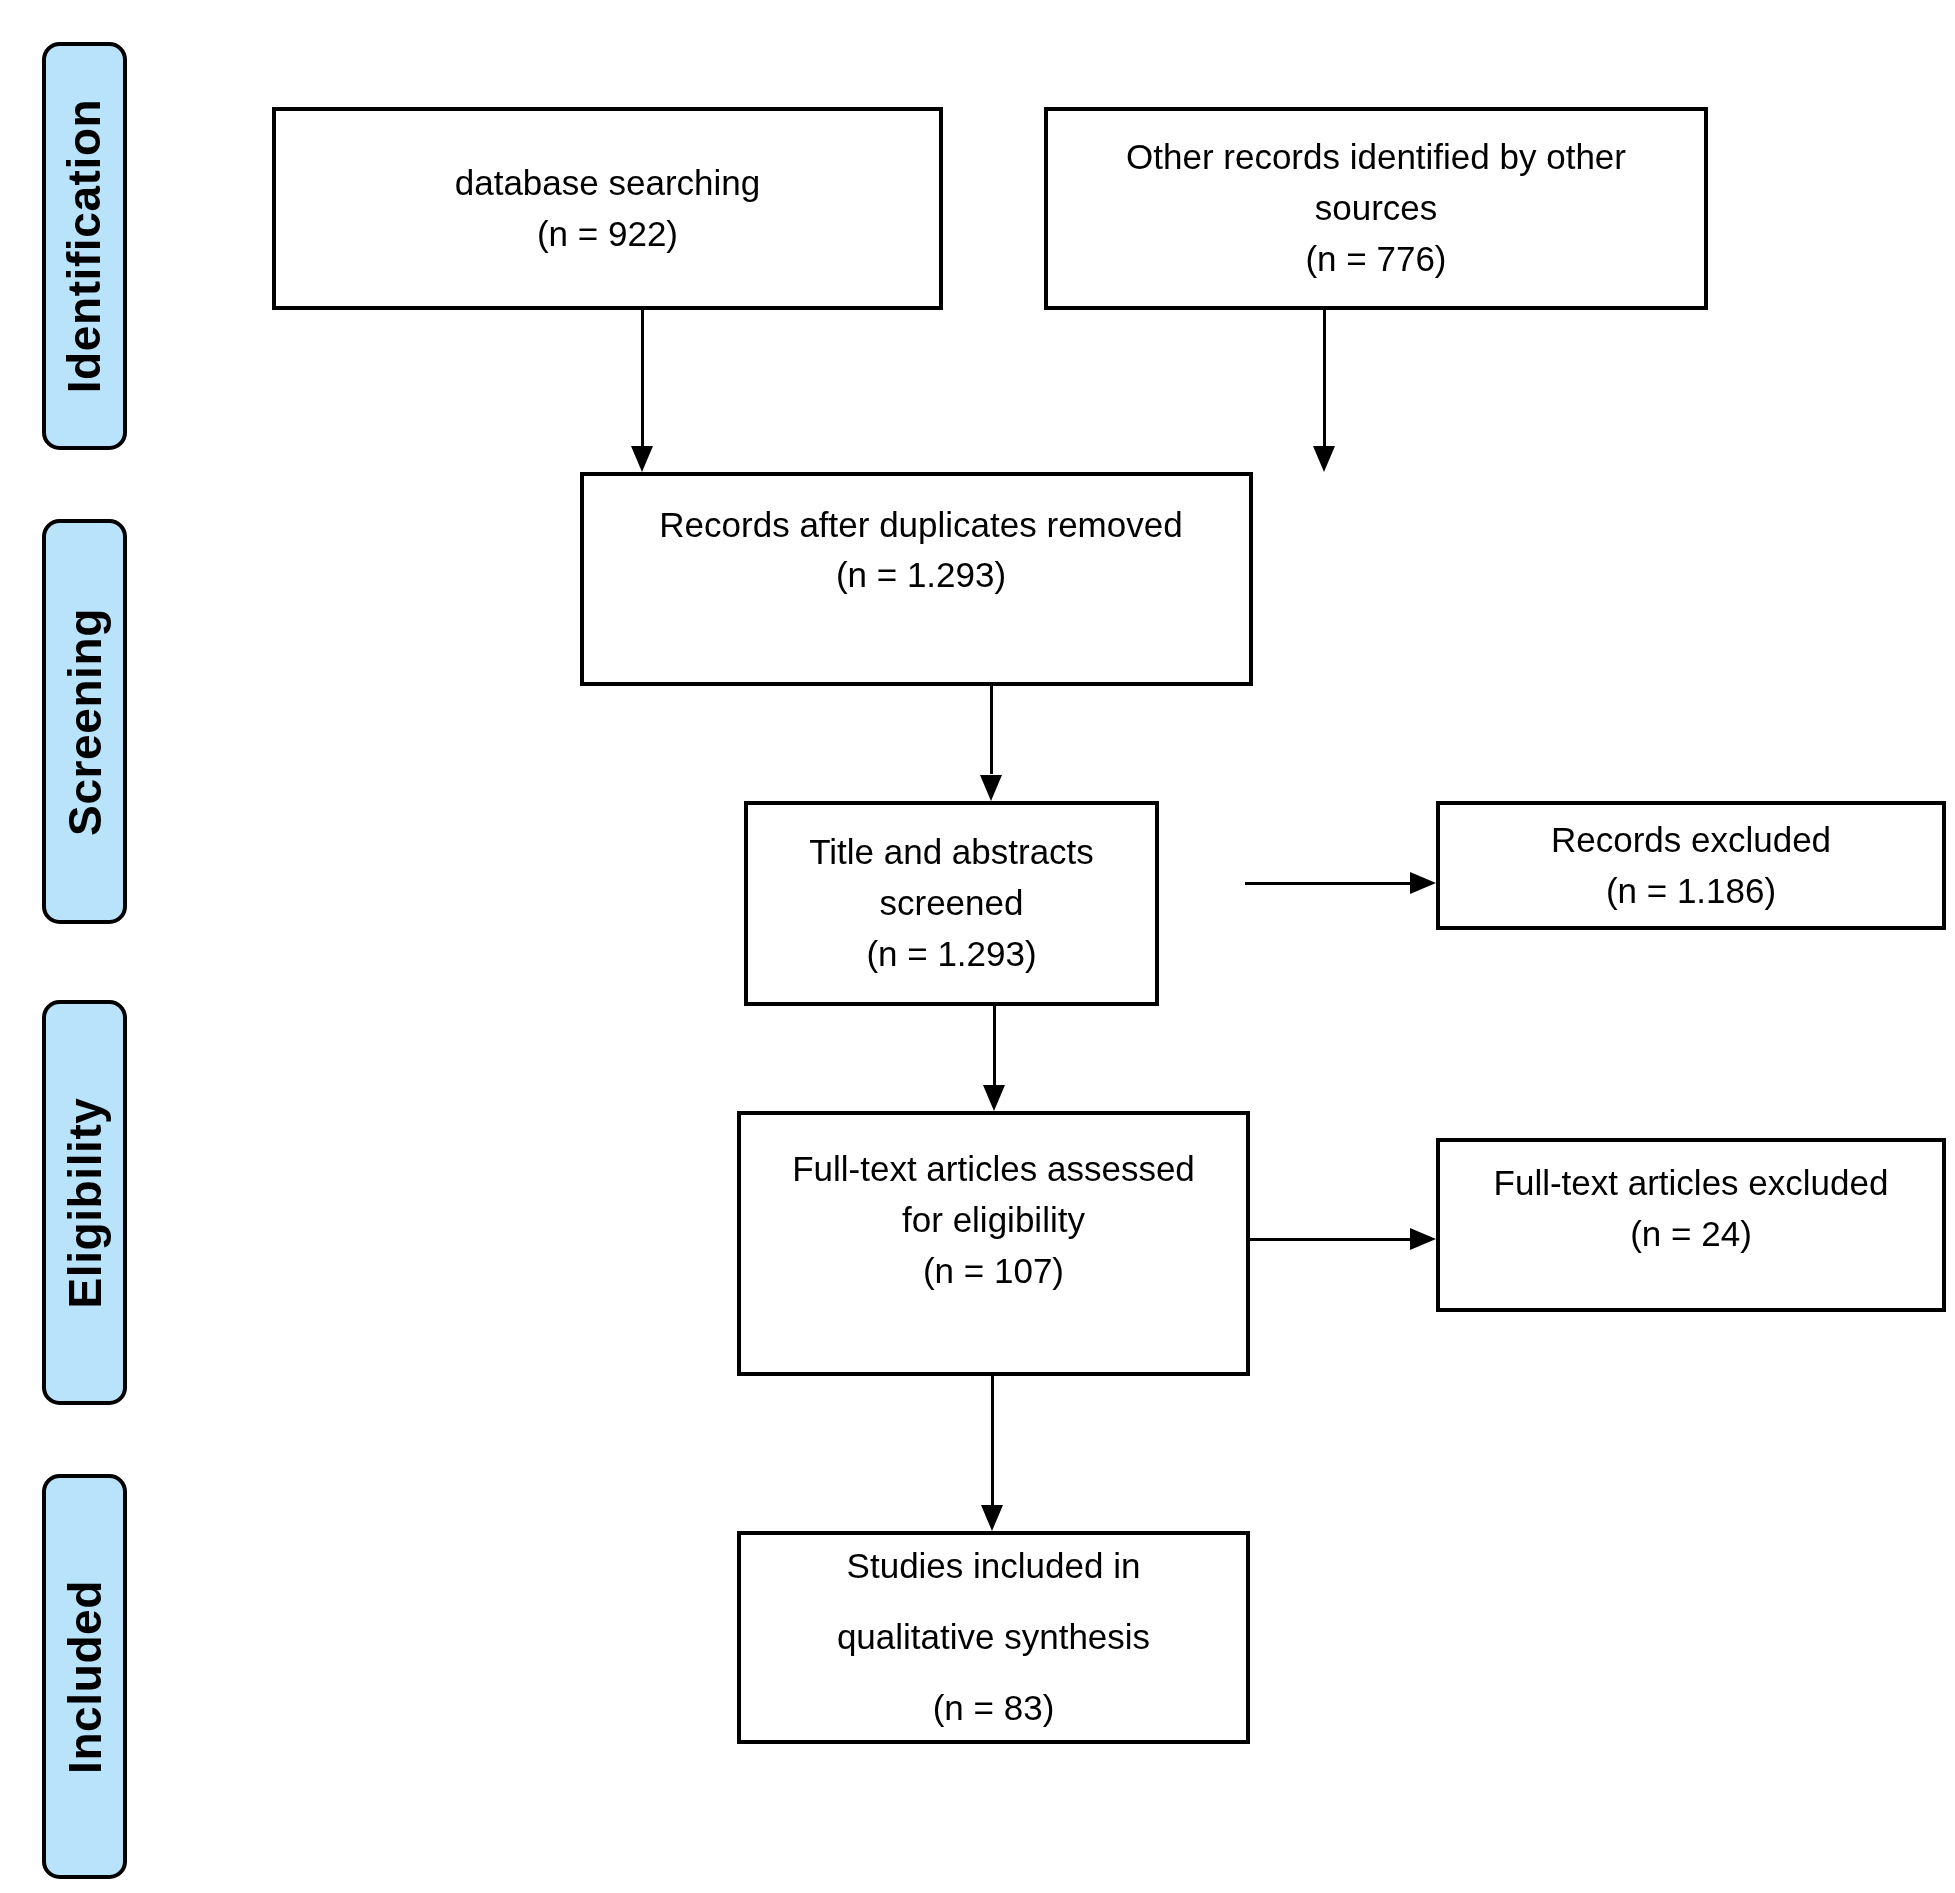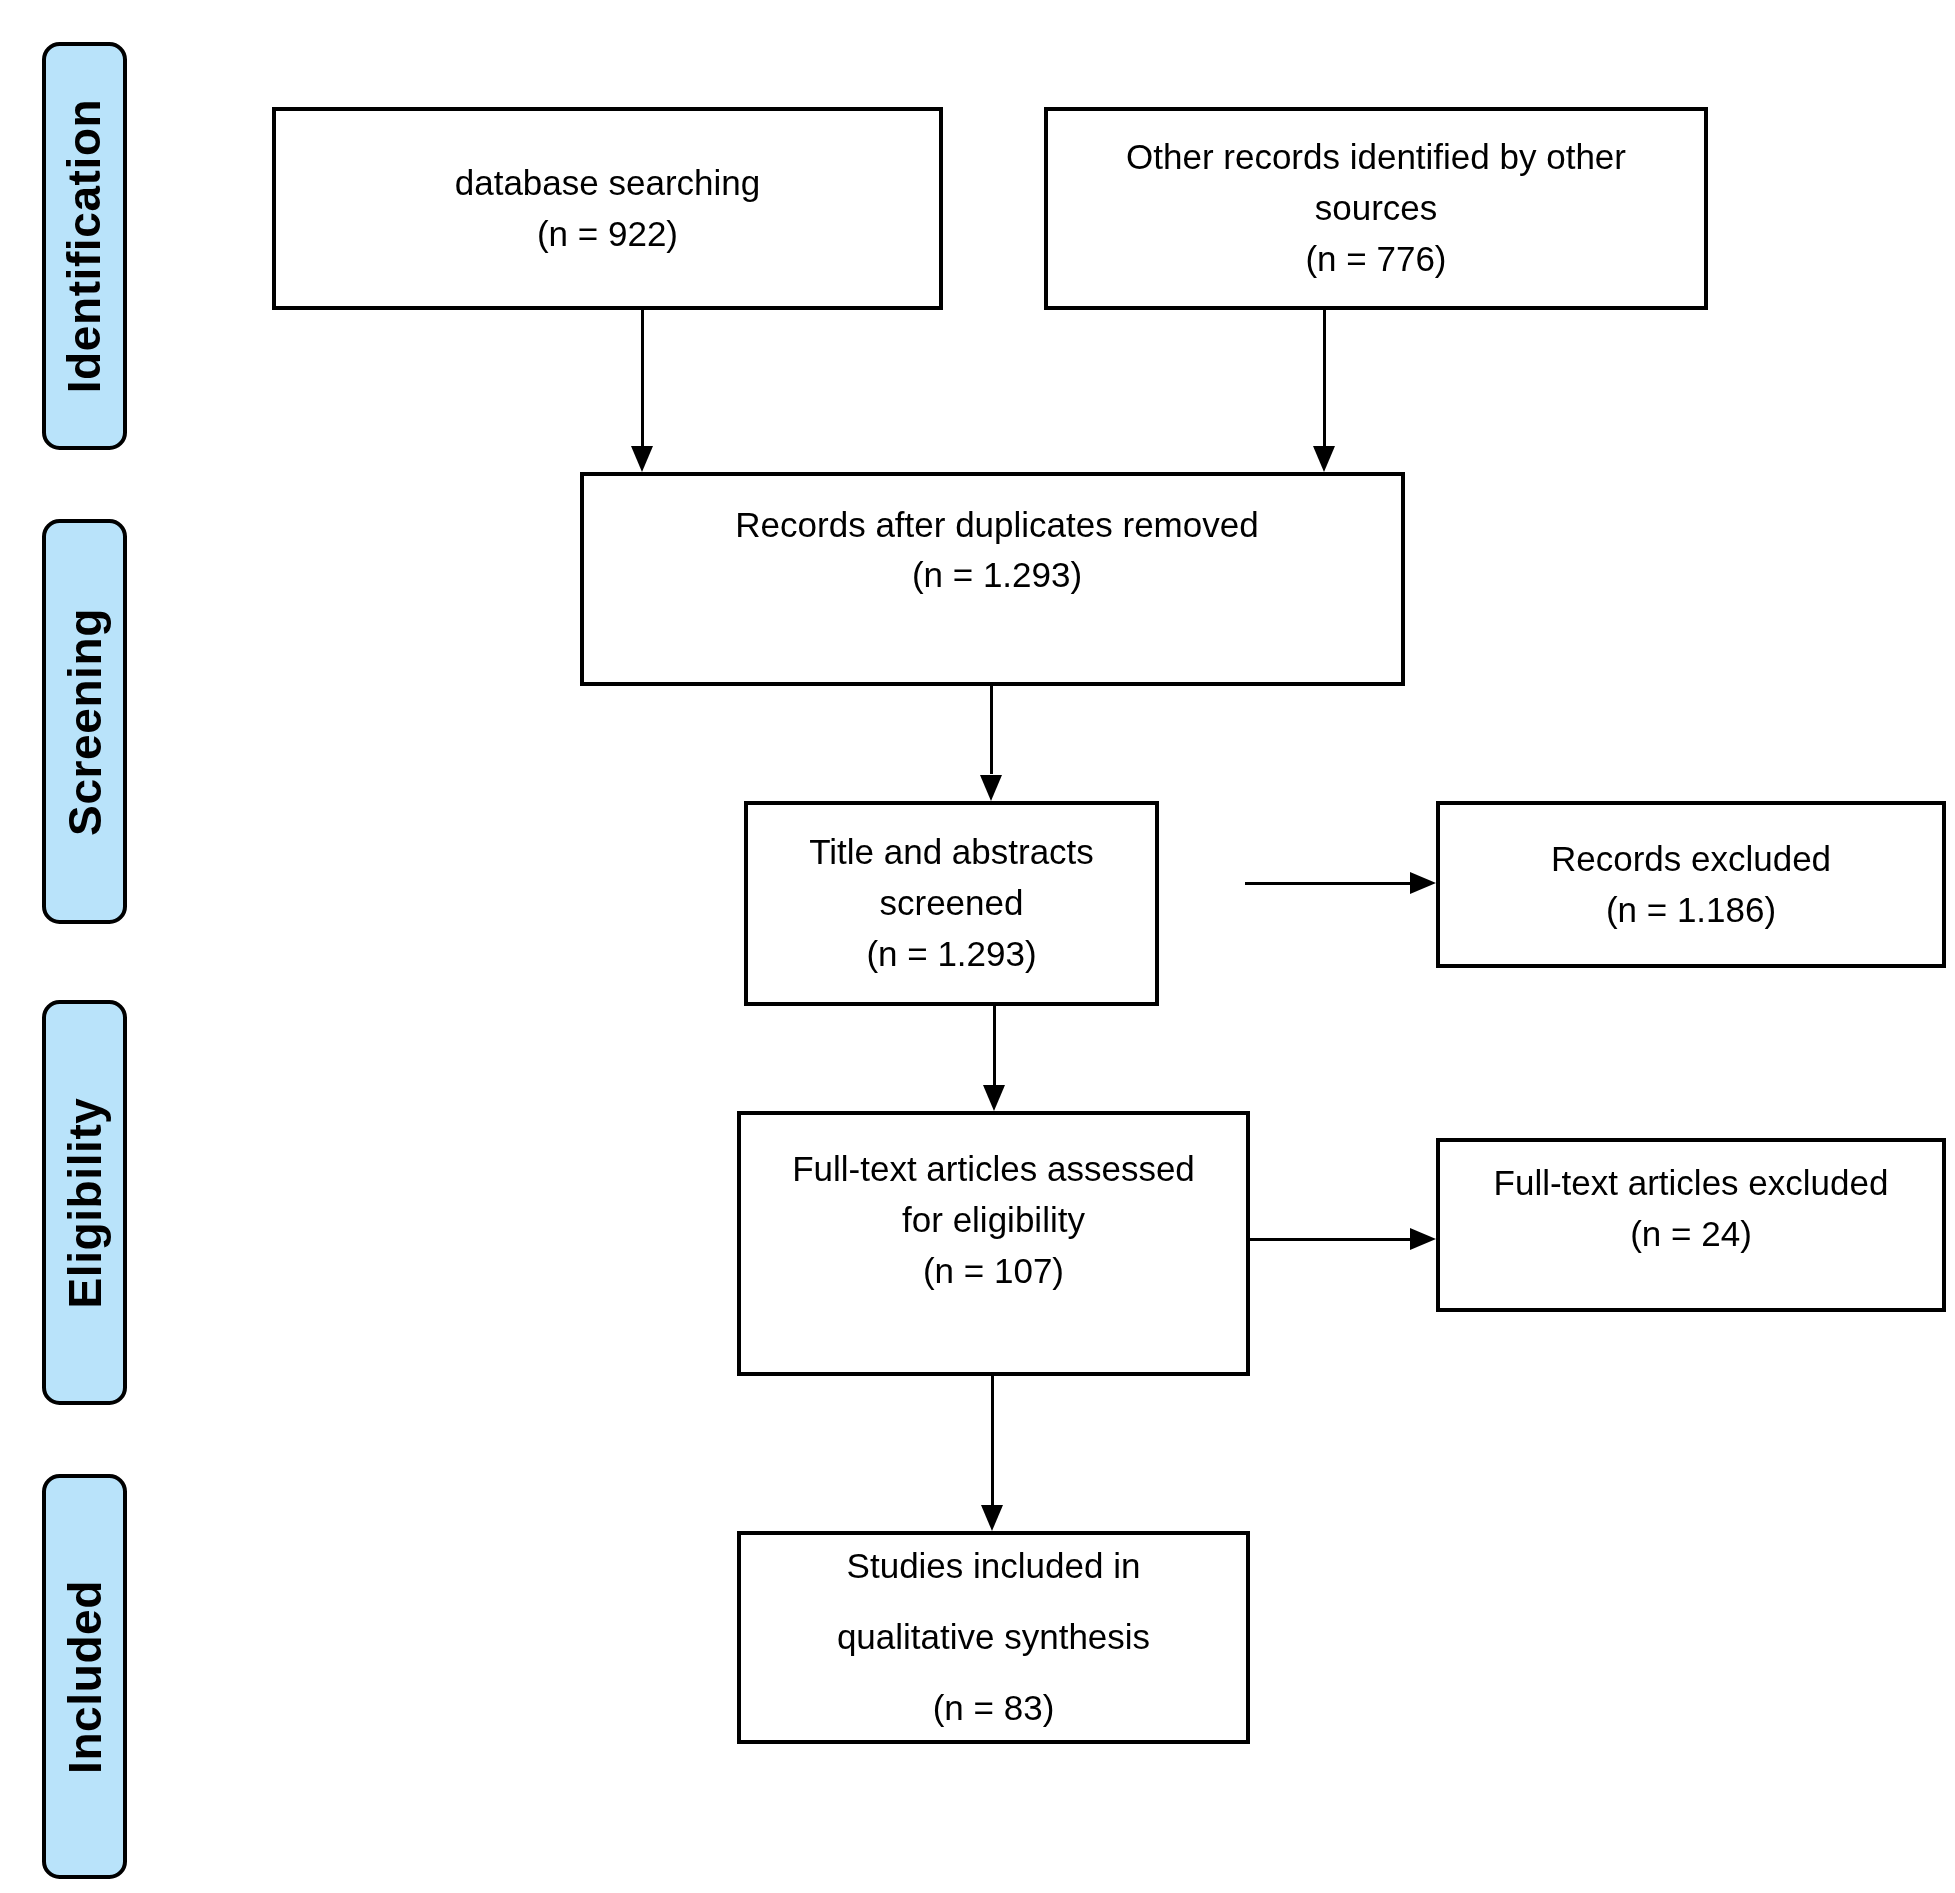--- a/index.html
+++ b/index.html
@@ -81,32 +81,32 @@
     <div class="bline">database searching</div>
     <div class="bline">(n = 922)</div>
   </div>
 
   <div class="box center" style="left:1044px; top:107px; width:664px; height:203px;">
     <div class="bline">Other records identified by other</div>
     <div class="bline">sources</div>
     <div class="bline">(n = 776)</div>
   </div>
 
-  <div class="box top" style="left:580px; top:472px; width:825px; height:214px; padding-top:23.5px;padding-left:9px;">
+  <div class="box top" style="left:580px; top:472px; width:673px; height:214px; padding-top:23.5px;padding-left:9px;">
     <div class="bline">Records after duplicates removed</div>
     <div class="bline">(n = 1.293)</div>
   </div>
 
   <div class="box center" style="left:744px; top:801px; width:415px; height:205px;">
     <div class="bline">Title and abstracts</div>
     <div class="bline">screened</div>
     <div class="bline">(n = 1.293)</div>
   </div>
 
-  <div class="box center" style="left:1436px; top:801px; width:510px; height:167px;">
+  <div class="box center" style="left:1436px; top:801px; width:510px; height:129px;">
     <div class="bline">Records excluded</div>
     <div class="bline">(n = 1.186)</div>
   </div>
 
   <div class="box top" style="left:737px; top:1111px; width:513px; height:265px; padding-top:29px;">
     <div class="bline">Full-text articles assessed</div>
     <div class="bline">for eligibility</div>
     <div class="bline">(n = 107)</div>
   </div>
 

